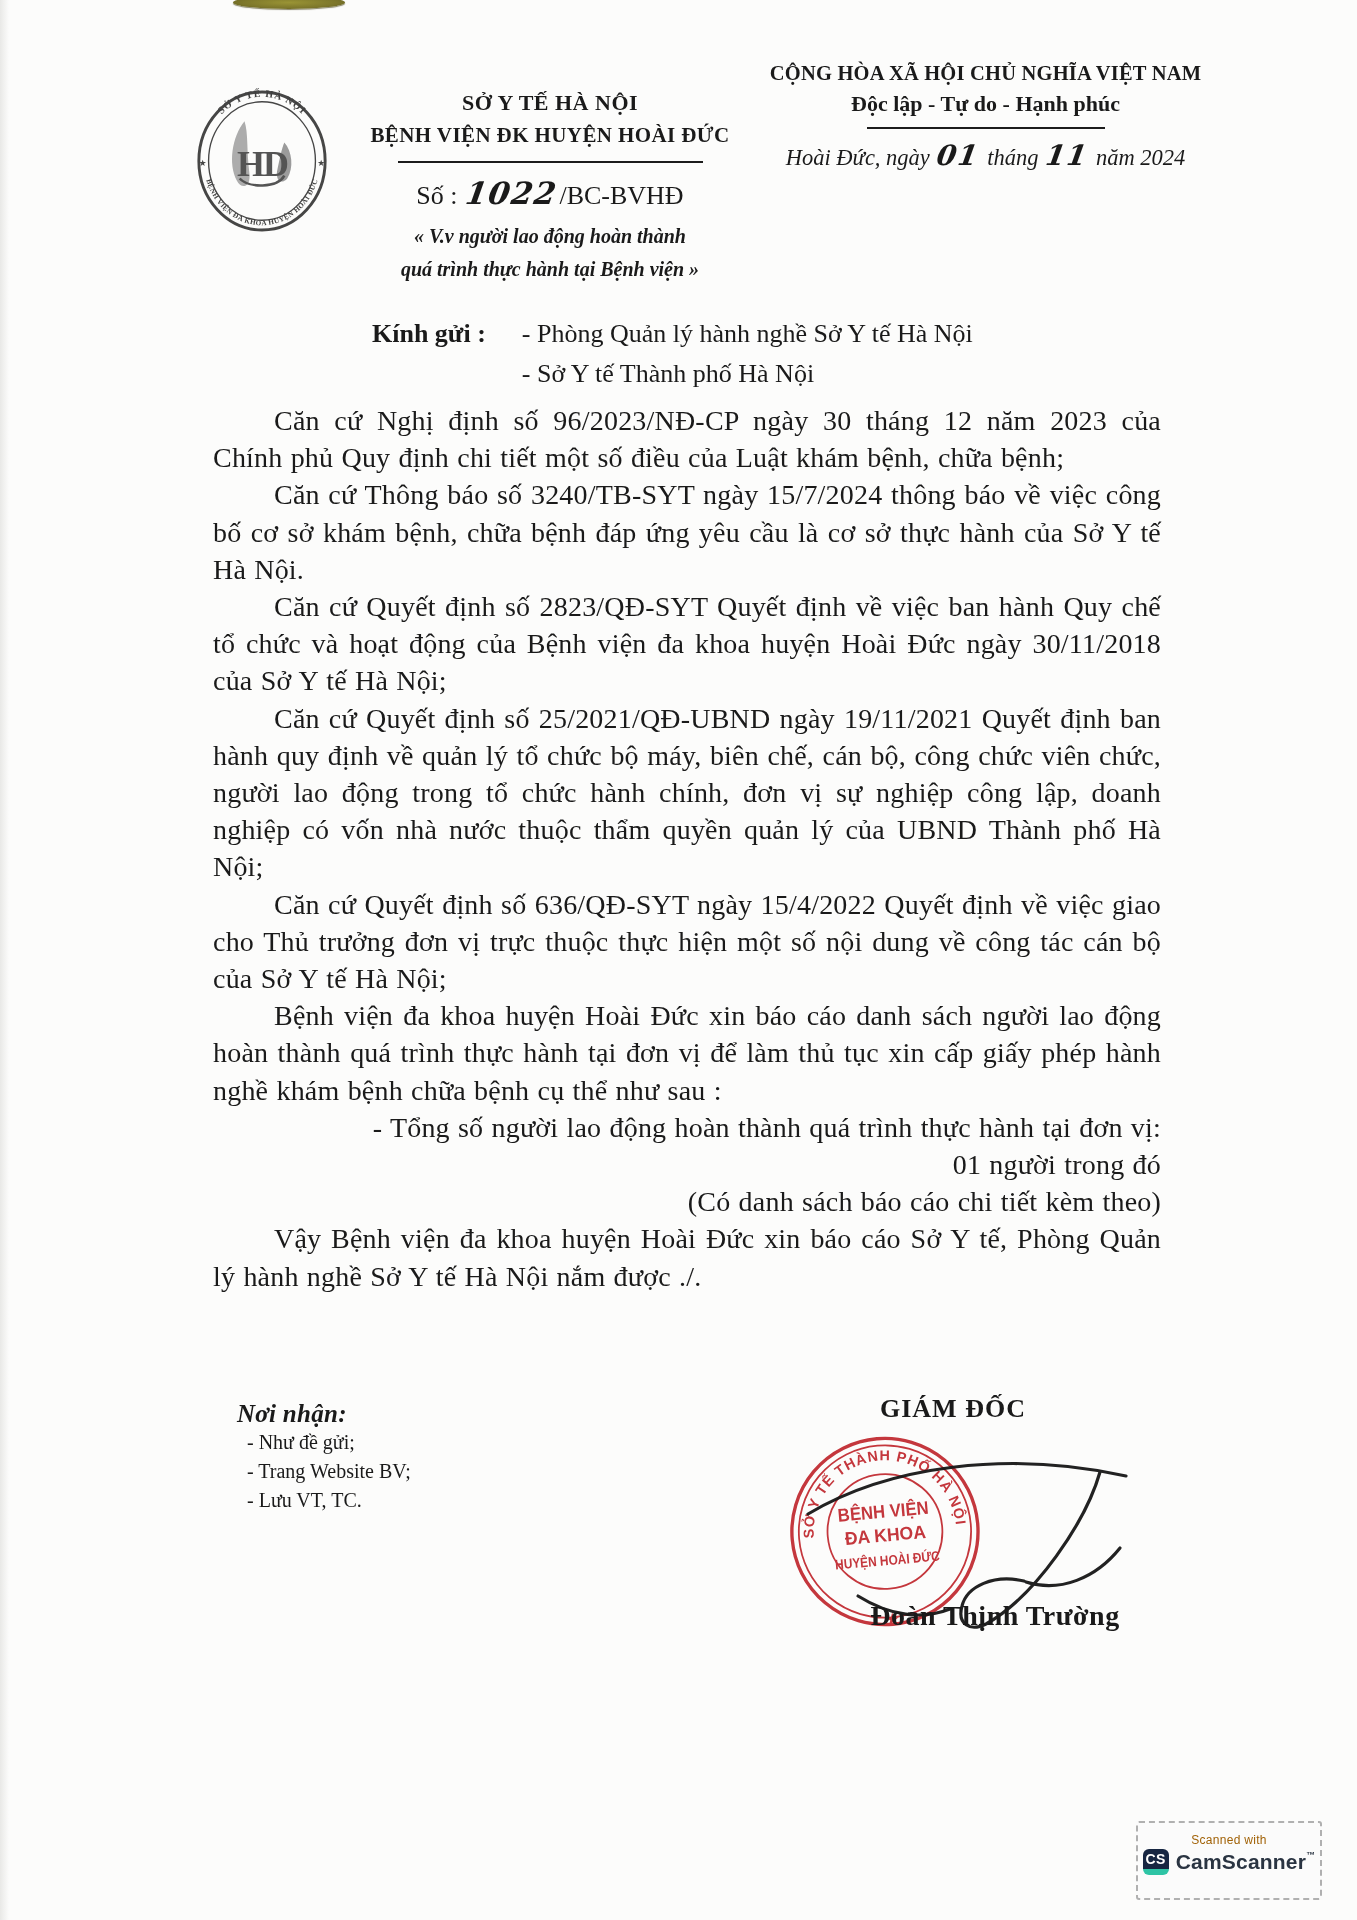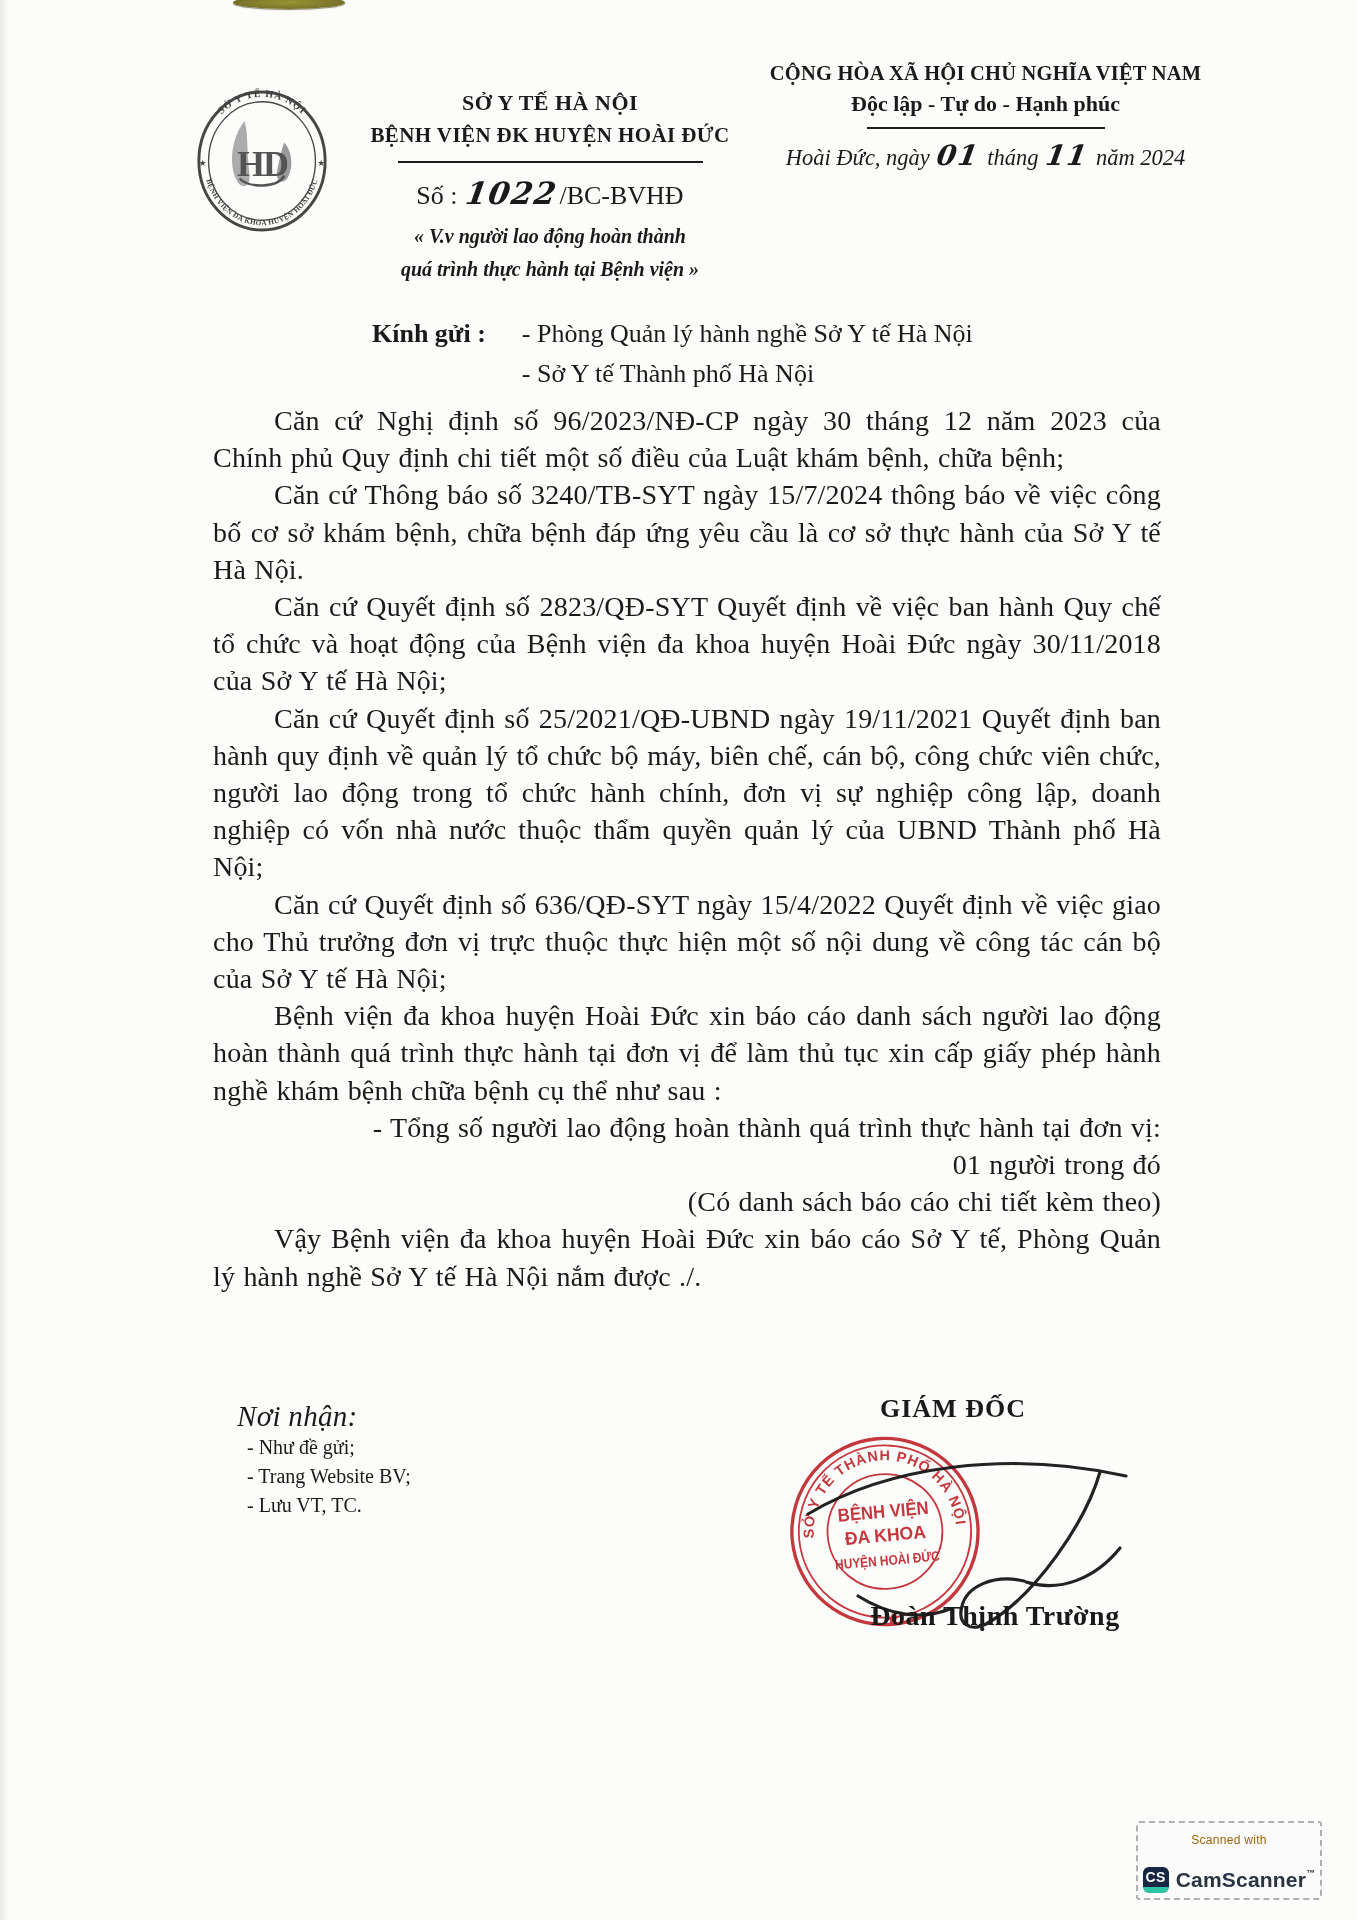--- a/index.html
+++ b/index.html
@@ -44,37 +44,37 @@
     font-size:28px;line-height:37.2px;letter-spacing:.2px;word-spacing:1px;}
   .docbody p{margin:0;text-indent:61px;text-align:justify;}
   .docbody p.noj{text-align:right;}
   .docbody p.ind45{text-indent:45px;}
   .docbody p.ind55{text-indent:55px;}
   .item-line{position:relative;}
   .item-value{position:absolute;left:684px;top:0;}
 
   
   .noinhan{position:absolute;left:237px;top:1400px;}
-  .nn-label{font-size:29px;font-weight:normal;font-style:italic;letter-spacing:.3px;}
+  .nn-label{font-size:25px;font-weight:bold;font-style:italic;letter-spacing:.3px;}
   .nn-item{font-size:20px;line-height:29px;margin-left:10px;}
   .sig-title{position:absolute;left:880px;top:1394px;width:230px;text-align:left;
     font-size:26px;font-weight:bold;letter-spacing:1px;}
   .stamp{position:absolute;left:786px;top:1430px;width:198px;height:204px;
     transform:rotate(-5deg);opacity:.92;}
   .stamp text{font-family:"Liberation Sans",sans-serif;font-weight:bold;}
   .signature{position:absolute;left:798px;top:1446px;width:335px;height:200px;}
   .sig-name{position:absolute;left:845px;top:1600px;width:300px;text-align:center;
     font-size:28px;font-weight:bold;letter-spacing:.5px;white-space:nowrap;}
 
   
   .cs-badge{position:absolute;left:1136px;top:1821px;width:186px;height:79px;
     background:#fbfbfb;border:2px dashed #b0b0b0;border-radius:3px;box-sizing:border-box;
     font-family:"Liberation Sans",sans-serif;text-align:center;}
   .cs-line1{font-size:12px;color:#a16207;margin-top:10px;letter-spacing:.3px;}
-  .cs-row{display:flex;align-items:center;justify-content:center;gap:7px;margin-top:20px;}
+  .cs-row{display:flex;align-items:center;justify-content:center;gap:7px;margin-top:2px;}
   .cs-icon{width:26px;height:26px;border-radius:6px;overflow:hidden;position:relative;
     background:linear-gradient(to bottom,#172642 78%,#2ec4a5 78%);}
   .cs-icon span{position:absolute;left:0;right:0;top:2px;color:#fff;font-weight:bold;
     font-size:14px;letter-spacing:.5px;}
   .cs-brand{font-size:21px;font-weight:bold;color:#2a3442;letter-spacing:.2px;}
   .cs-brand .tm{font-size:9px;vertical-align:top;color:#2a3442;}
 </style>
 </head>
 <body>
 

